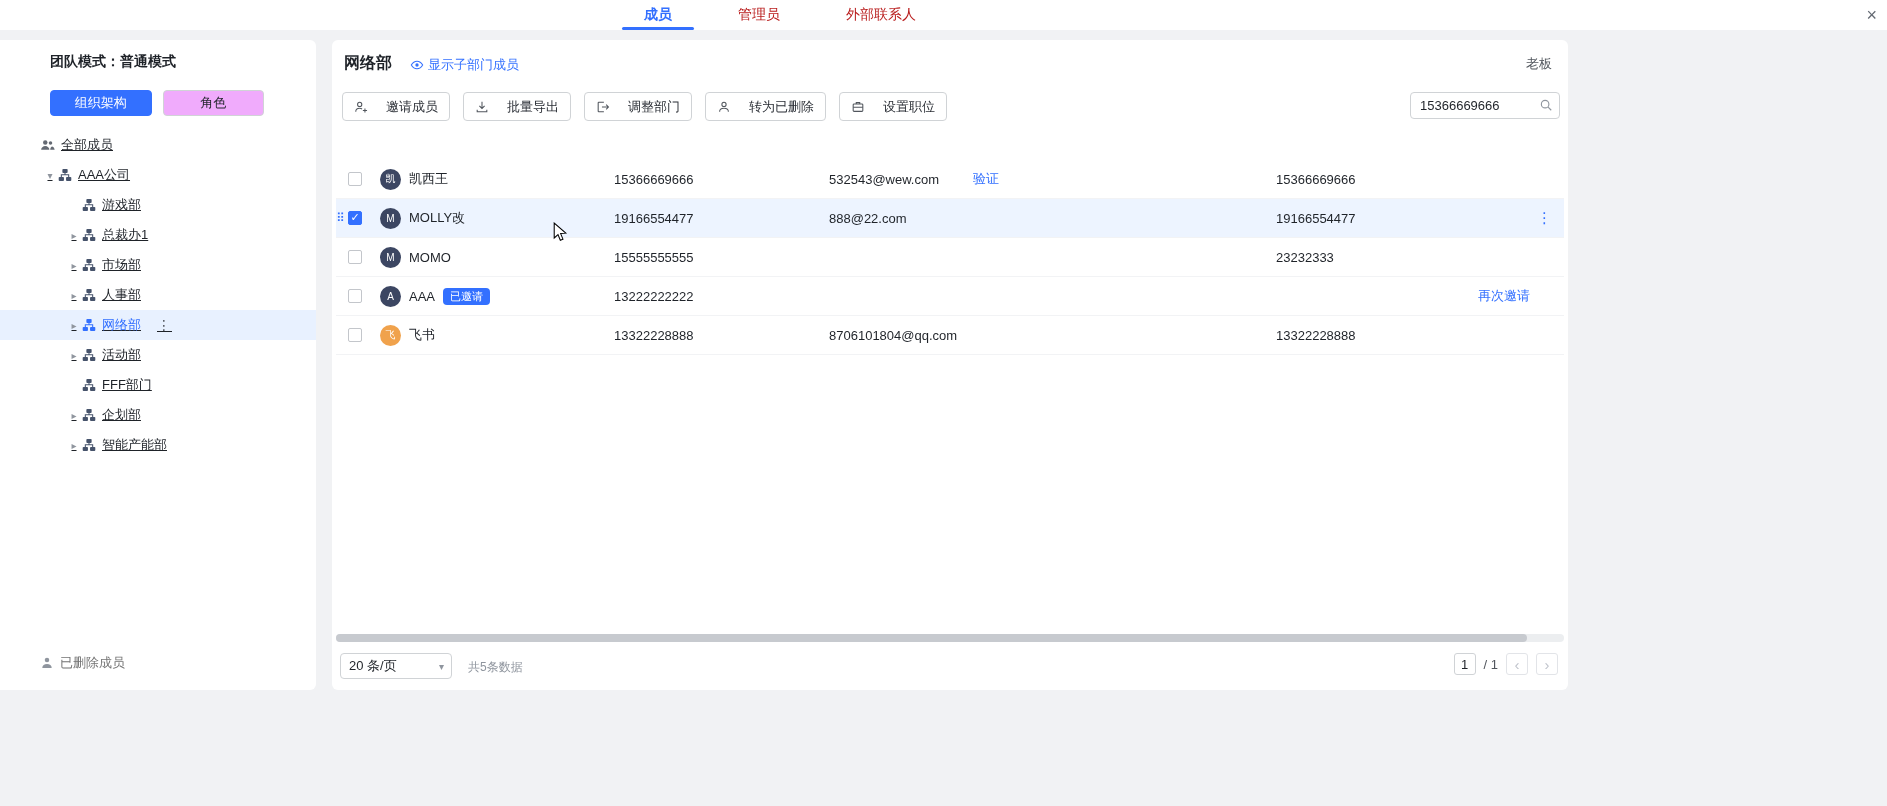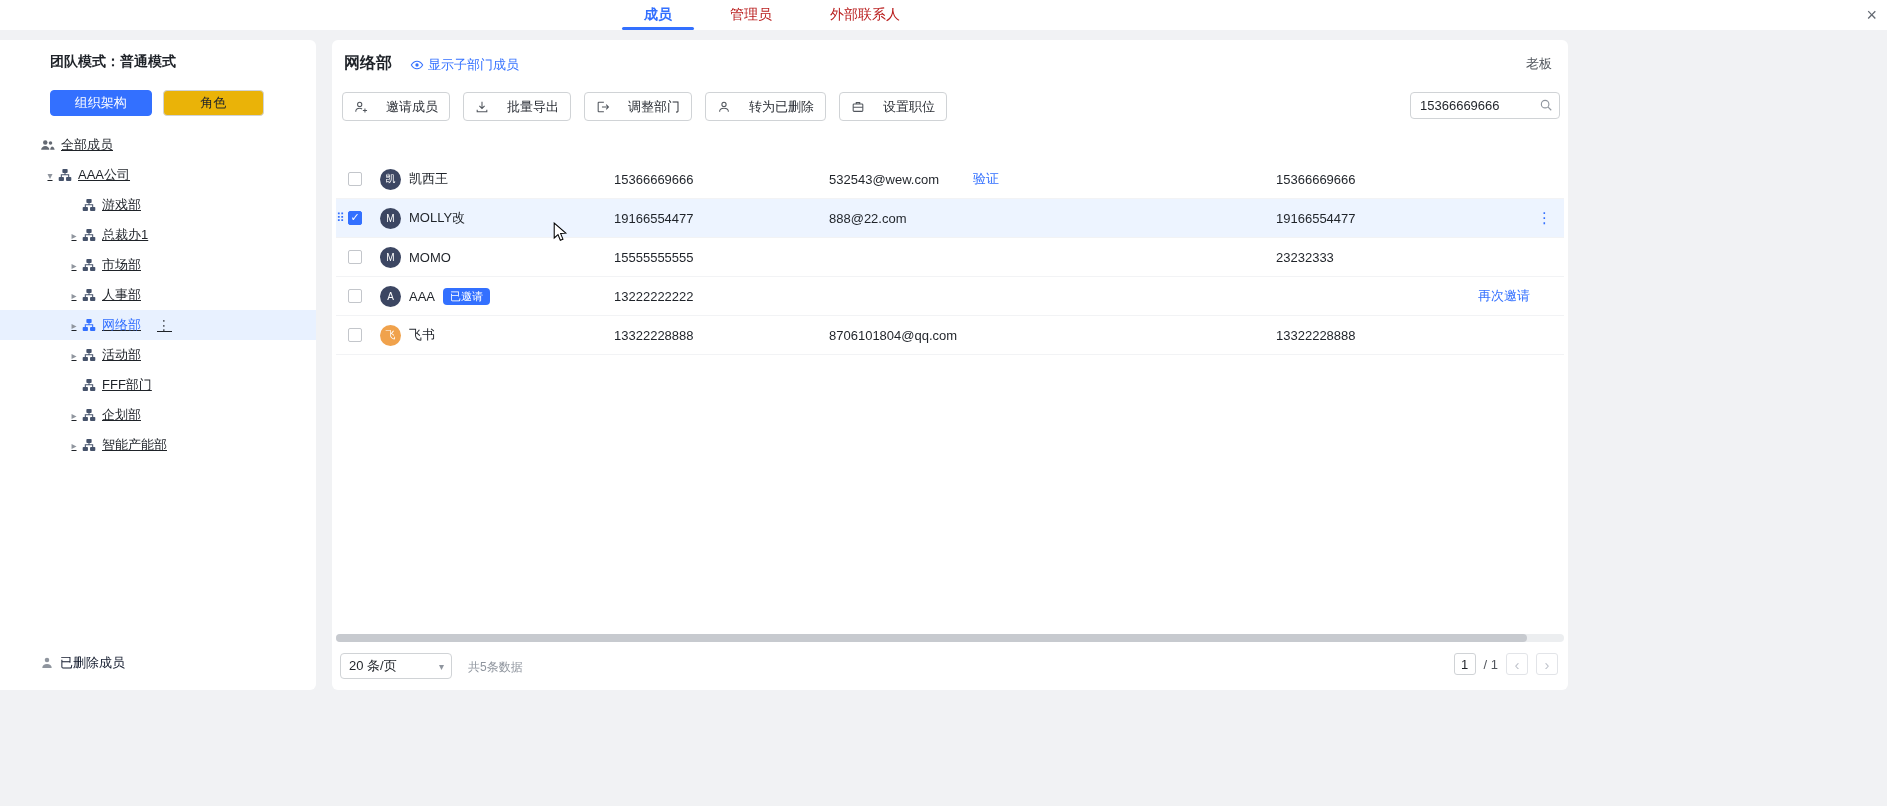--- a/index.html
+++ b/index.html
@@ -1,51 +1,51 @@
 <!DOCTYPE html>
 <html style="--accent: #3370ff; --selected-row-bg: #edf4ff; --tree-selected-bg: #e8f1ff; --header-bg: #f5f6f7; --badge-bg: #3370ff; --avatar-dark: #3c4662; --avatar-orange: #f0a24c;"><head>
 <meta charset="utf-8">
 <style>
   html,body{margin:0;padding:0;}
   body{width:1887px;height:806px;font-family:"Liberation Sans","DejaVu Sans",sans-serif;background:#f1f2f4;overflow:hidden;}
   #app{position:relative;width:1887px;height:806px;background:#f1f2f4;overflow:hidden;}
 
   
   .topbar{position:absolute;top:0;left:0;right:0;height:30px;background:#fff;}
-  .tabs{position:absolute;left:622px;top:0;height:36px;display:flex;gap:14px;}
+  .tabs{position:absolute;left:622px;top:0;height:36px;display:flex;gap:22px;}
   .tab{position:relative;height:30px;display:flex;align-items:center;padding:0 22px;font-size:14px;color:#b91c1c;cursor:pointer;}
   .tab.active{color:var(--accent,#3370ff);font-weight:bold;}
   .tab.active::after{content:"";position:absolute;left:0;right:0;bottom:0;height:3px;border-radius:2px;background:var(--accent,#3370ff);}
   .close-x{position:absolute;right:6px;top:2px;font-size:18px;line-height:26px;color:#646a73;cursor:pointer;padding:0 4px;}
 
   
   .card{position:absolute;background:#fff;border-radius:6px;}
   .sidebar{left:0;top:40px;width:316px;height:650px;border-radius:0 6px 6px 0;}
   .main{left:332px;top:40px;width:1236px;height:650px;}
 
   
   .side-title{position:absolute;top:13px;left:50px;font-size:14px;font-weight:bold;color:#1f2329;}
   .side-btns{position:absolute;top:50px;left:50px;right:52px;display:flex;gap:11px;}
   .btn-seg{flex:1;height:26px;border-radius:4px;font-size:13px;display:flex;align-items:center;justify-content:center;cursor:pointer;box-sizing:border-box;}
   .btn-seg.primary{background:var(--accent,#3370ff);color:#fff;border:1px solid var(--accent,#3370ff);}
-  .btn-seg.ghost{background:#eab308;color:#1f2329;border:1px solid #d0d3d6;}
+  .btn-seg.ghost{background:#f0abfc;color:#1f2329;border:1px solid #d0d3d6;}
 
   .tree{position:absolute;top:90px;left:0;right:0;}
   .tree-item{position:relative;height:30px;display:flex;align-items:center;font-size:13px;color:#1f2329;cursor:pointer;text-decoration:underline;}
   .tree-item .caret{width:16px;font-size:10px;color:#8f959e;flex:0 0 16px;text-align:center;}
   .tree-item .lbl{margin-left:6px;white-space:nowrap;}
   .tree-item.root{padding-left:40px;}
   .tree-item.company{padding-left:42px;}
   .tree-item.child{padding-left:66px;}
   .tree-item.child.no-caret{padding-left:82px;}
   .tree-item.selected{background:var(--tree-selected-bg,#e8f1ff);}
   .tree-item.selected .lbl,.tree-item.selected .ic-dept{color:var(--accent,#3370ff);}
   .tree-more{margin-left:16px;color:#51565d;font-size:14px;letter-spacing:1px;cursor:pointer;}
   .ic-dept{color:#46536b;flex:0 0 14px;}
-  .deleted-row{position:absolute;bottom:18px;left:40px;display:flex;align-items:center;font-size:13px;color:#0f172a;cursor:pointer;}
+  .deleted-row{position:absolute;bottom:18px;left:40px;display:flex;align-items:center;font-size:13px;color:#737373;cursor:pointer;}
   .deleted-row .lbl{margin-left:6px;}
 
   
   .dept-title{position:absolute;top:13px;left:12px;font-size:16px;font-weight:bold;color:#1f2329;}
   .show-sub{position:absolute;top:16px;left:78px;display:flex;align-items:center;gap:4px;font-size:13px;color:var(--accent,#3370ff);cursor:pointer;}
   .boss{position:absolute;top:15px;right:16px;font-size:13px;color:#51565d;}
 
   
   .toolbar{position:absolute;top:52px;left:10px;display:flex;gap:13px;}
   .tb-btn{height:27px;padding:0 11px;border:1px solid #d0d3d6;border-radius:4px;background:#fff;display:flex;align-items:center;gap:18px;font-size:13px;color:#2b2f36;cursor:pointer;}

